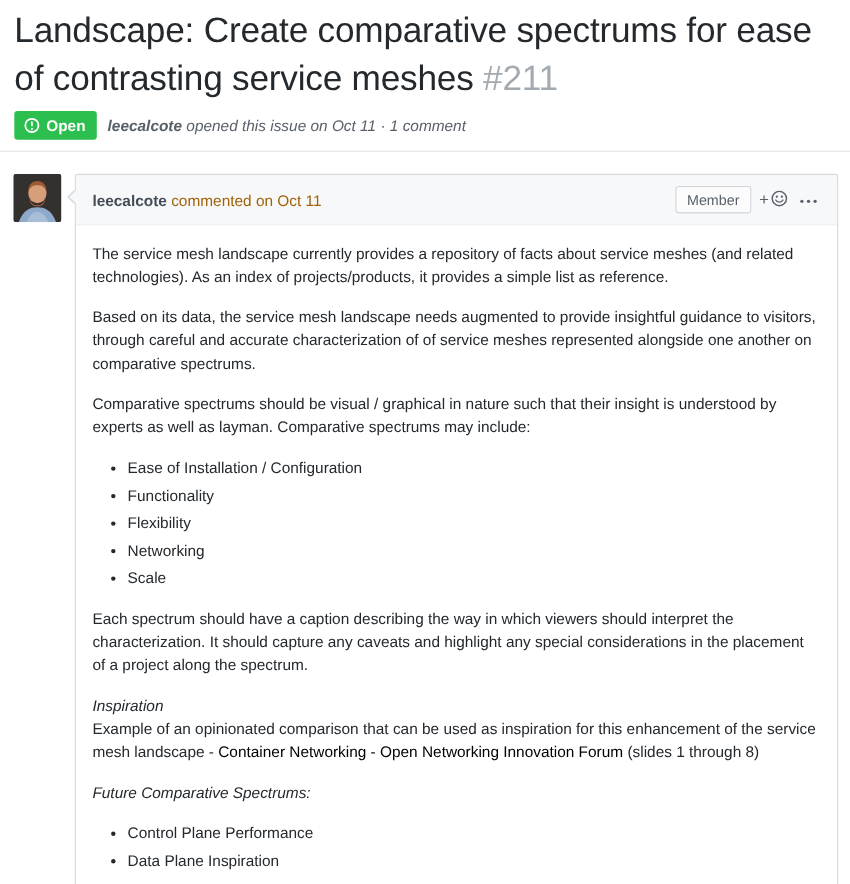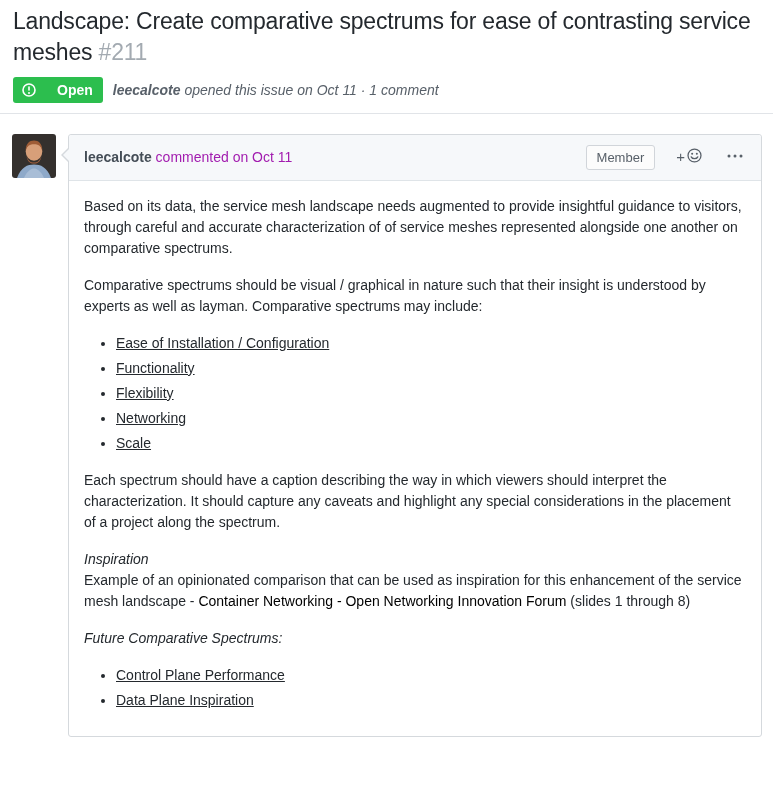--- a/index.html
+++ b/index.html
@@ -9,41 +9,41 @@
     font-family: "Liberation Sans", "DejaVu Sans", sans-serif;
     color: #24292e;
     -webkit-font-smoothing: antialiased;
   }
   .page { width: 773px; overflow: hidden; }
 
   
   .issue-header { padding: 0 11px 0 13px; }
   .issue-title {
     margin-top: 6px;
-    font-size: 23px;
+    font-size: 32px;
     font-weight: 400;
     line-height: 1.36;
     letter-spacing: -0.2px;
     color: #24292e;
   }
   .issue-title .issue-number {
     color: #a3aab1;
     font-weight: 300;
   }
   .meta-row {
     margin-top: 8px;
     display: flex;
     align-items: center;
     font-size: 14px;
     color: #586069;
   }
   .state-badge {
     display: inline-flex;
     align-items: center;
-    gap: 20px;
+    gap: 5px;
     background: #2cbe4e;
     color: #ffffff;
     font-weight: 600;
     font-size: 14px;
     padding: 4px 10px 4px 8px;
     border-radius: 3px;
     line-height: 18px;
   }
   .state-badge svg { display: block; }
   .meta-text { margin-left: 10px; font-style: italic; }
@@ -106,22 +106,22 @@
     padding: 10px 15px;
     font-size: 14px;
     color: #586069;
     line-height: 20px;
   }
   .comment-author {
     font-weight: 700;
     color: #444d56;
     text-decoration: none;
   }
-  .comment-action { color: #a21caf; text-decoration: none; }
-  .header-right { display: flex; align-items: flex-start; gap: 19px; }
+  .comment-action { color: #a16207; text-decoration: none; }
+  .header-right { display: flex; align-items: center; gap: 5px; }
   .member-badge {
     font-size: 13px;
     color: #586069;
     background: #fcfcfc;
     border: 1px solid #d1d5da;
     border-radius: 3px;
     padding: 2px 10px;
     line-height: 19px;
   }
   .reaction-btn, .kebab-btn {
@@ -141,21 +141,21 @@
   }
 
   .comment-body {
     padding: 15px 15px 9px 15px;
     font-size: 14px;
     line-height: 21px;
     color: #24292e;
   }
   .comment-body p { margin-bottom: 16px; }
   .comment-body ul { margin: 0 0 16px 0; padding-left: 32px; }
-  .comment-body li { margin-top: 4px; line-height: 21px; text-decoration: underline; }
+  .comment-body li { margin-top: 4px; line-height: 21px; }
   .comment-body li:first-child { margin-top: 0; }
   .comment-body em { }
   .comment-body a.body-link { color: #000000; text-decoration: none; }
 </style>
 </head>
 <body>
 
 <div class="page">
 
   <header class="issue-header">
@@ -223,20 +223,21 @@
                   <circle cx="3" cy="3" r="1.5" fill="#586069"></circle>
                   <circle cx="9" cy="3" r="1.5" fill="#586069"></circle>
                   <circle cx="15" cy="3" r="1.5" fill="#586069"></circle>
                 </svg>
               </span>
             </button>
           </div>
         </div>
 
         <div class="comment-body">
+          <p>The service mesh landscape currently provides a repository of facts about service meshes (and related technologies). As an index of projects/products, it provides a simple list as reference.</p>
           <p>Based on its data, the service mesh landscape needs augmented to provide insightful guidance to visitors, through careful and accurate characterization of of service meshes represented alongside one another on comparative spectrums.</p>
           <p>Comparative spectrums should be visual / graphical in nature such that their insight is understood by experts as well as layman. Comparative spectrums may include:</p>
 
           <ul>
             <li>Ease of Installation / Configuration</li>
             <li>Functionality</li>
             <li>Flexibility</li>
             <li>Networking</li>
             <li>Scale</li>
           </ul>

